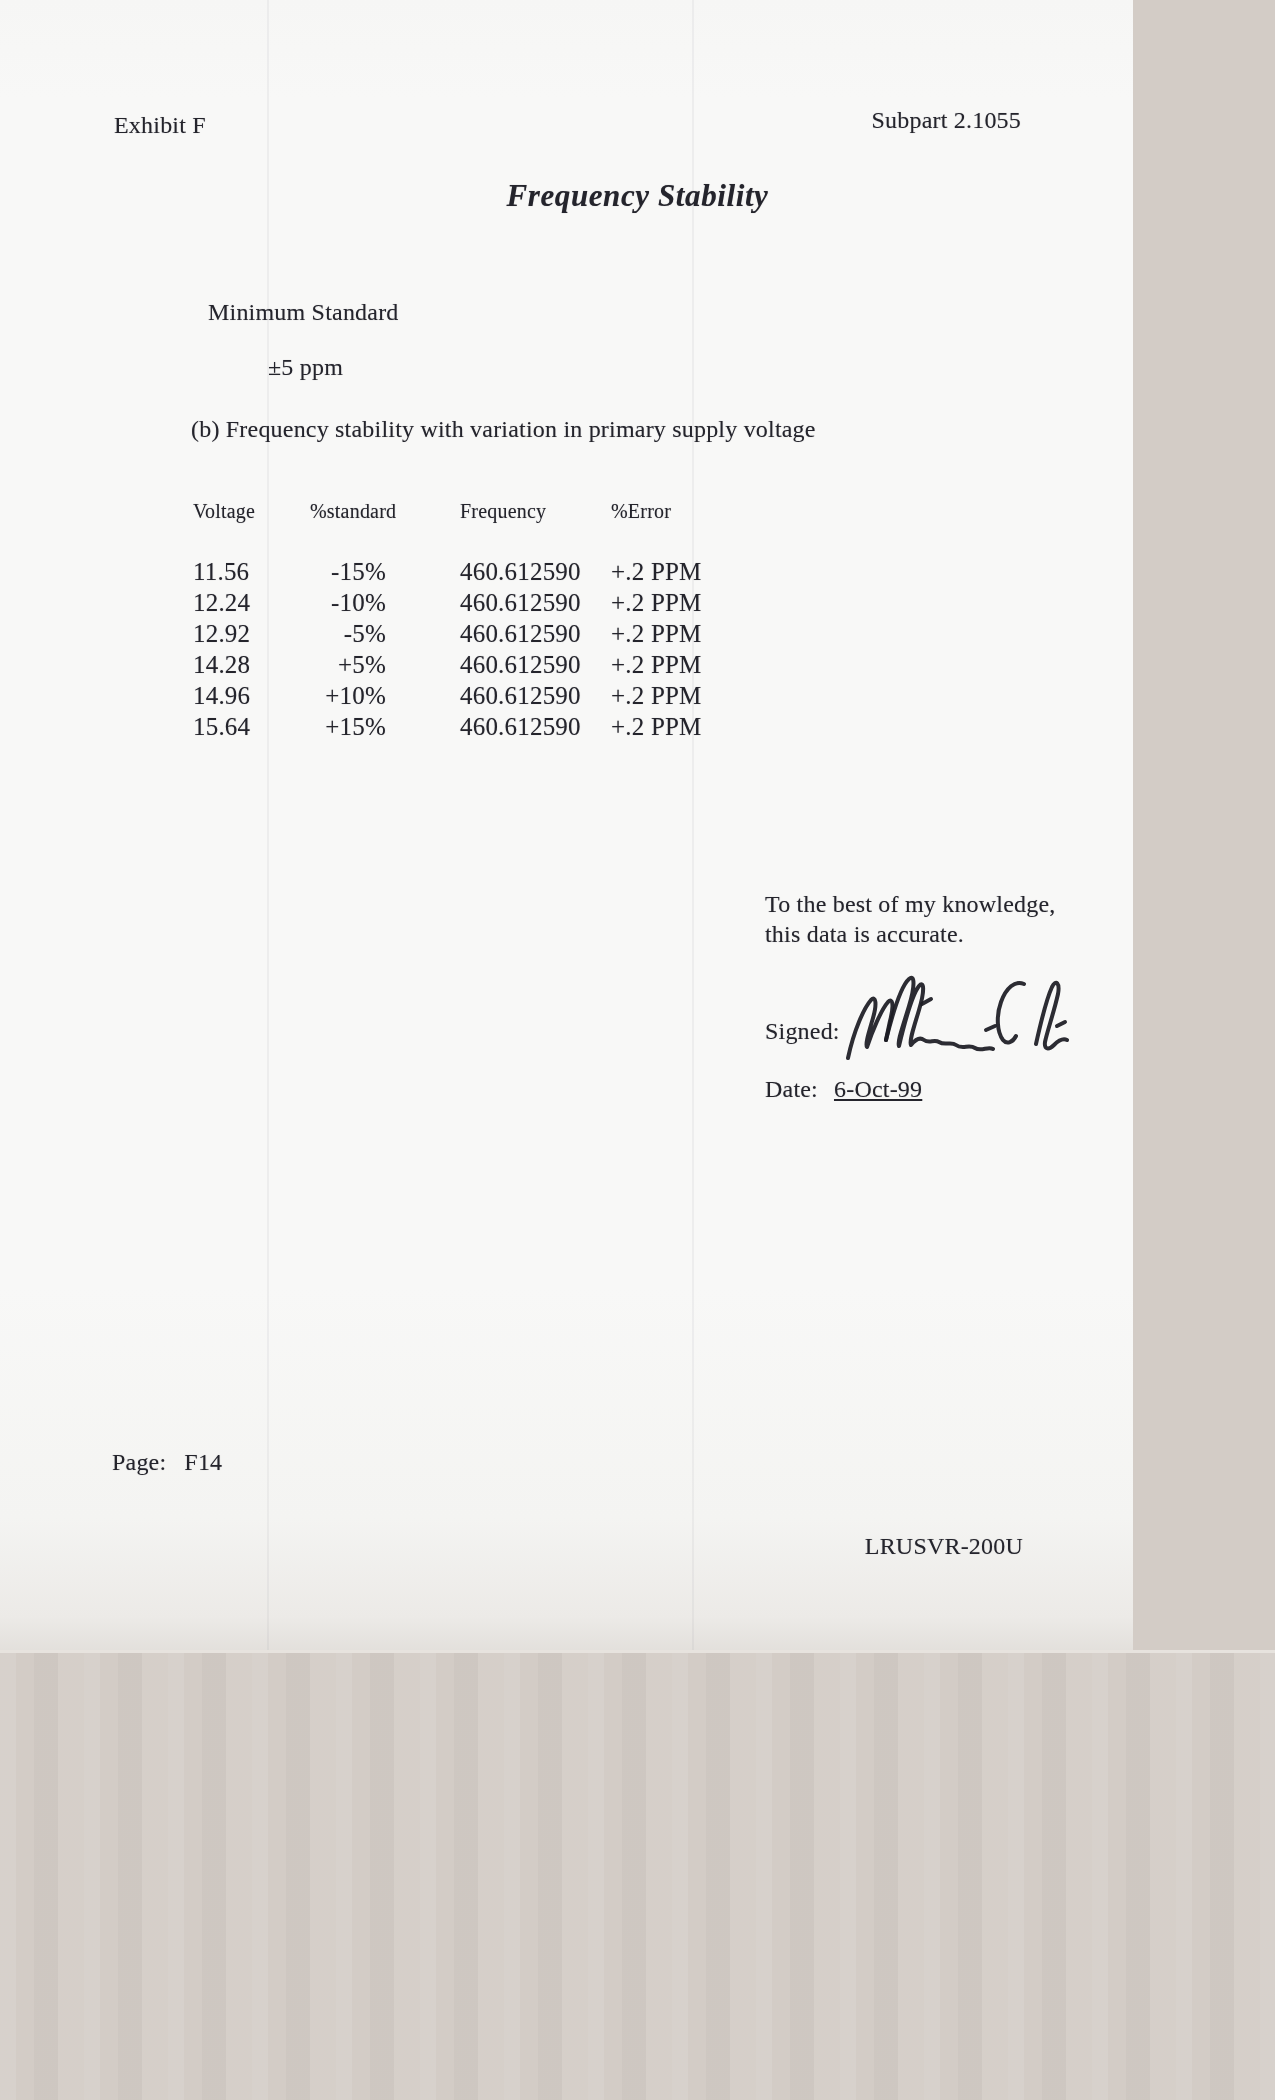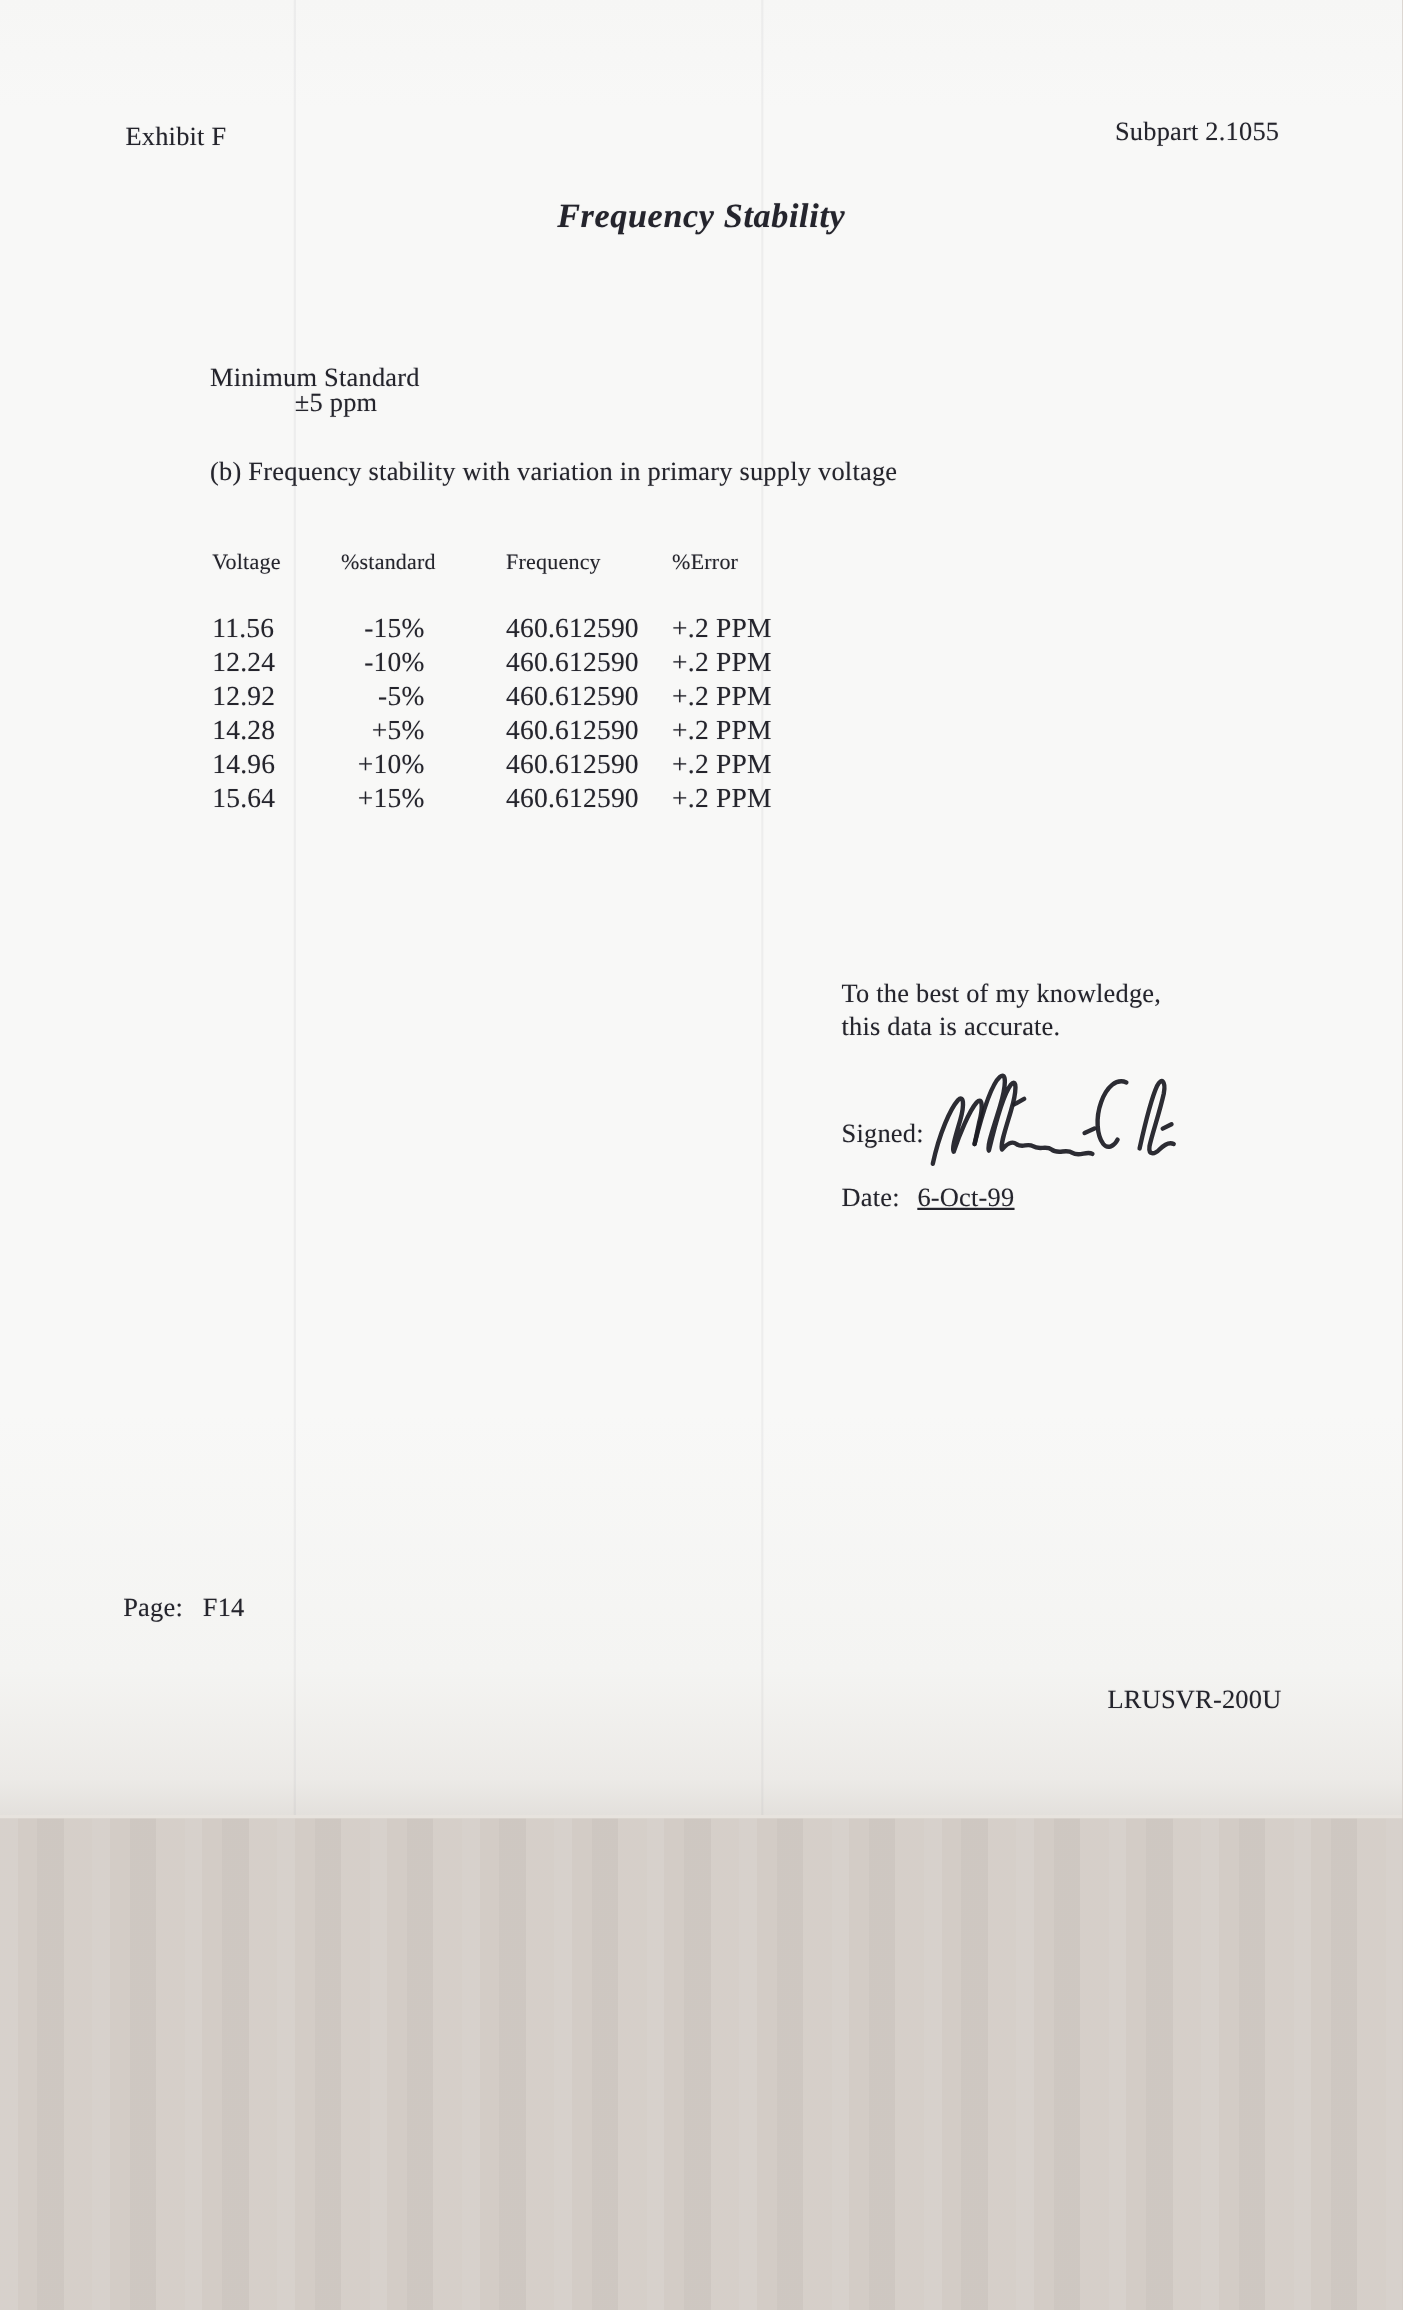--- a/index.html
+++ b/index.html
@@ -12,21 +12,21 @@
     position: relative;
     overflow: hidden;
     background: #d3ccc6;
     font-family: "Liberation Serif", "DejaVu Serif", serif;
     color: #24242c;
   }
   
   .paper {
     position: absolute;
     left: 0; top: 0;
-    width: 1275px;
+    width: 1133px;
     height: 1650px;
     background: linear-gradient(180deg,
       #f6f6f5 0%, #f8f8f7 6%, #f8f8f7 78%,
       #f4f4f2 92%, #eceae7 98%, #e3e0dc 100%);
   }
   
   .streak {
     position: absolute;
     top: 0;
     width: 2px;
@@ -68,21 +68,21 @@
     text-align: center;
     font-size: 31px;
     line-height: 36px;
     font-weight: bold;
     font-style: italic;
     letter-spacing: 0.6px;
     text-shadow: 0 0 1px rgba(36,36,44,0.35);
   }
   .hdr-left   { left: 114px;  top: 110px; }
   .hdr-right  { right: 112px; top: 105px; }
-  .min-std    { left: 191px;  top: 297px; margin-top: 32px; }
+  .min-std    { left: 208px;  top: 297px; }
   .ppm        { left: 268px;  top: 352px; }
   .subsection { left: 191px;  top: 414px; }
 
   
   table.freq {
     position: absolute;
     left: 193px;
     top: 500px;
     border-collapse: collapse;
     font-size: 25px;

